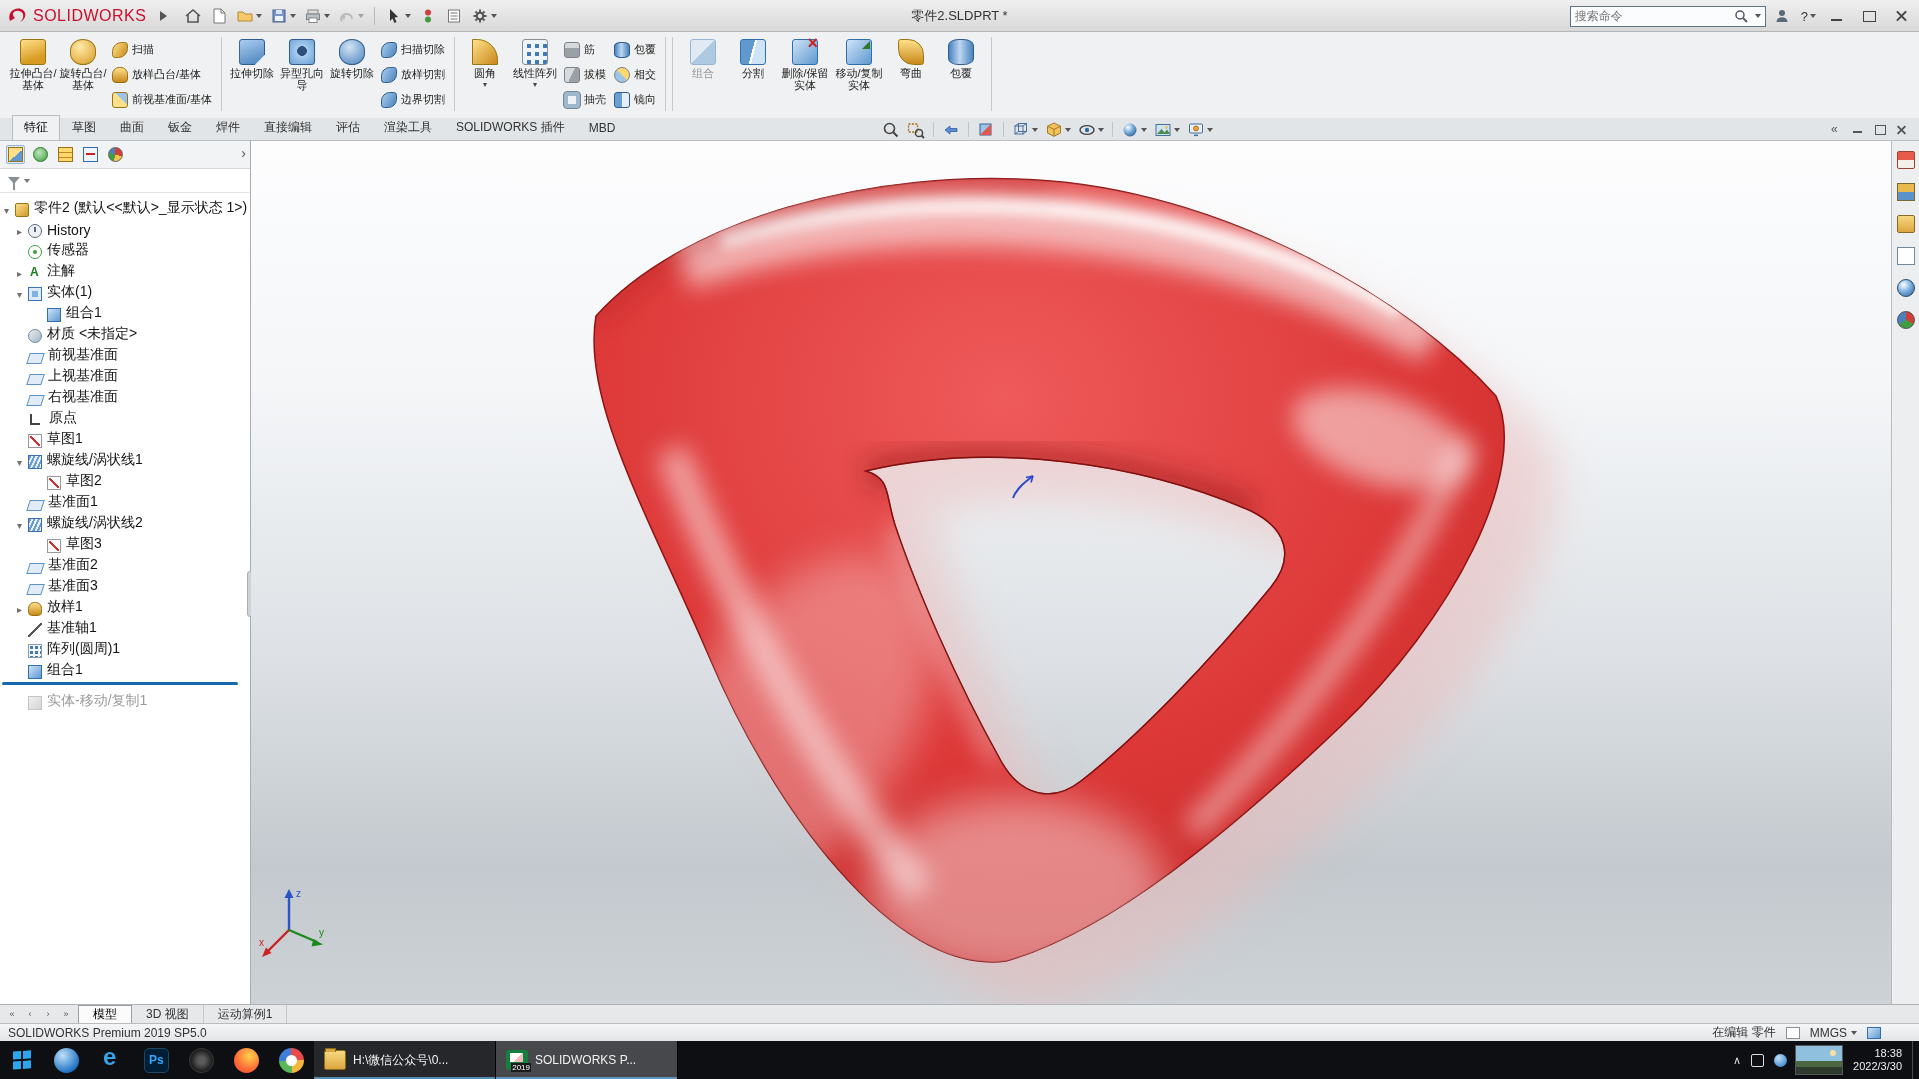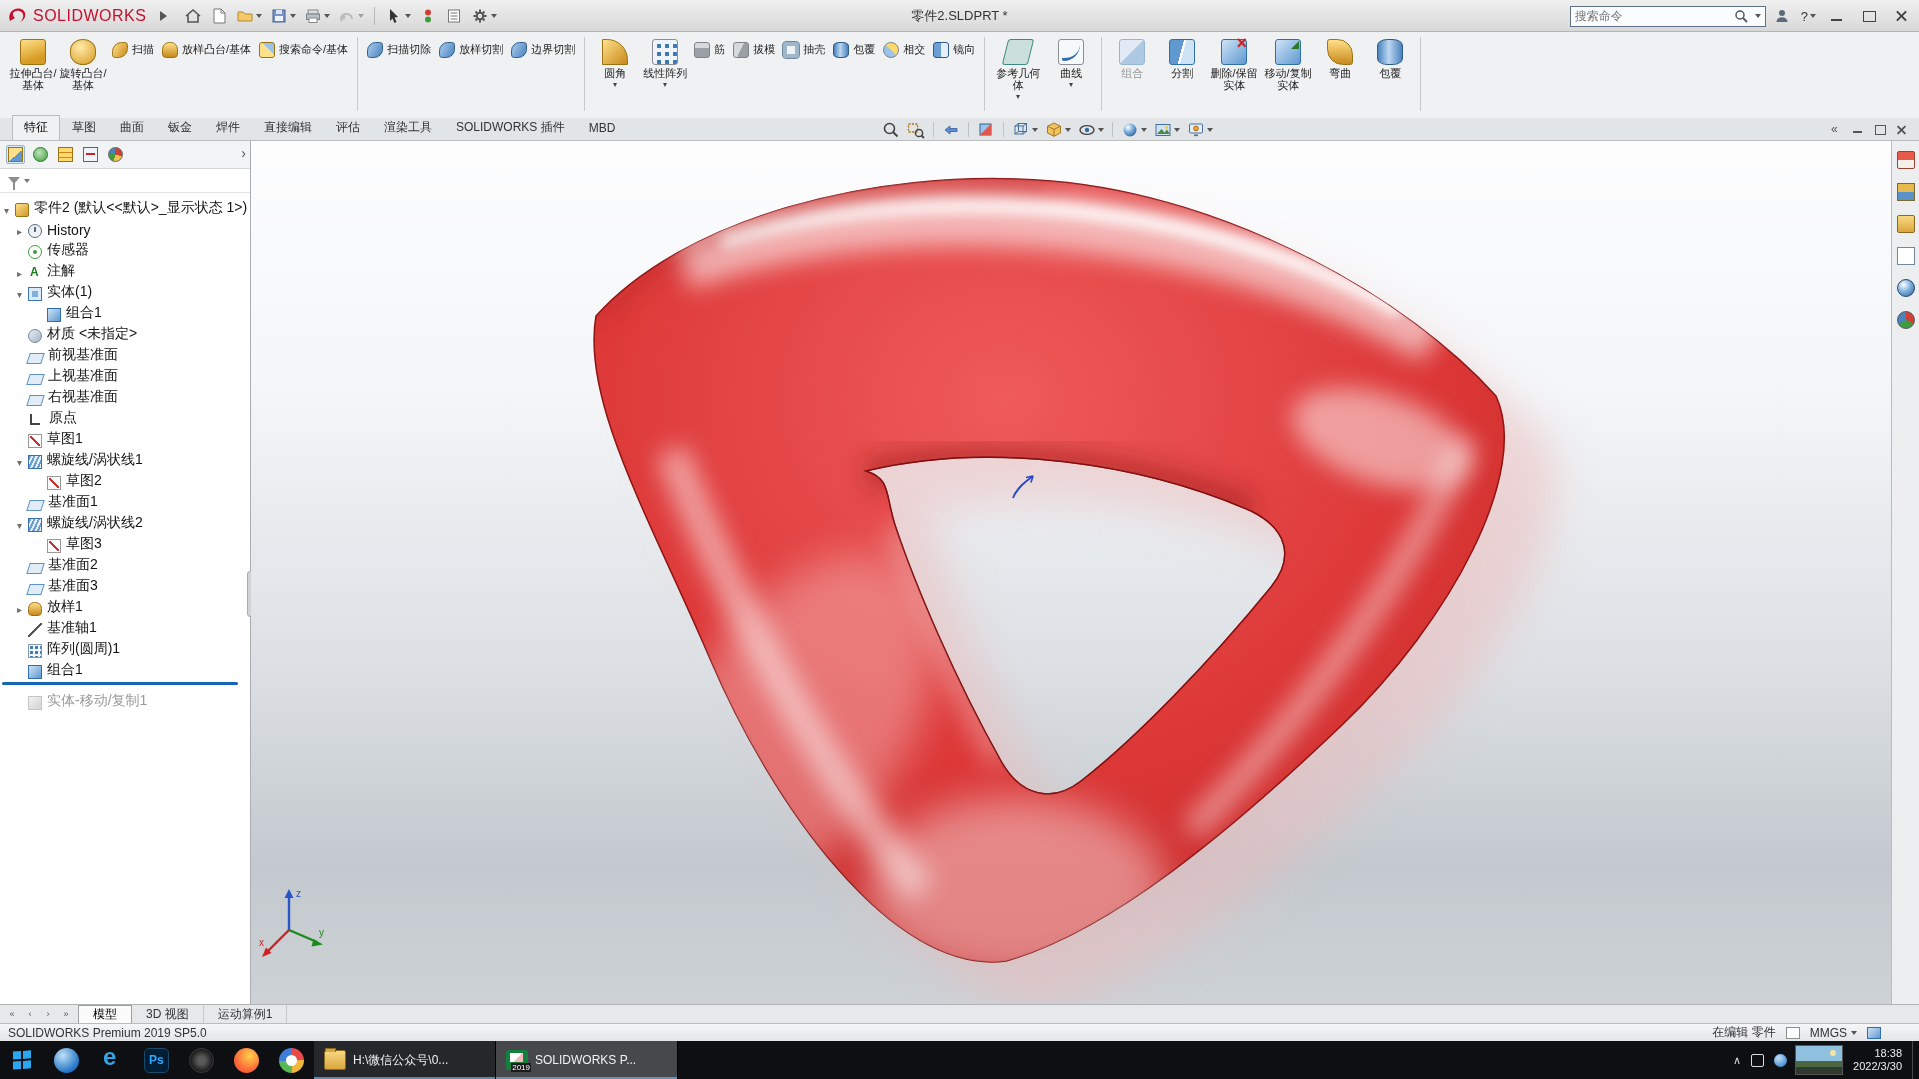--- a/index.html
+++ b/index.html
@@ -40,21 +40,21 @@
 .rcaret::before{content:"▾";font-size:8px;color:#444}
 .rbig[data-caret="true"] .rcaret{display:block}
 .rbig[data-state="disabled"]{opacity:.45}
 .rbig[data-state="active"]{background:#cfe2f2;border-color:#8fb4d2}
 .rbig[data-state="pressed"]{background:#c4c8cb;border-color:#989da1}
 .rbig[data-ic="refgeo"]{width:56px}
 .rbig[data-ic="realview"]{width:56px}
 .rbig[data-ic="macro"]{width:66px}
 .rbig[data-ic="instant3d"]{width:58px}
 .rbig[data-ic="delete-body"],.rbig[data-ic="move-body"]{width:54px}
-.stack{display:flex;justify-content:flex-start;padding-top:3px}
+.stack{display:flex;flex-direction:column;justify-content:flex-start;padding-top:3px}
 .rsmall{display:flex;align-items:center;height:25px;font-size:11px;gap:4px;padding:0 4px;color:#1d1d1d;white-space:nowrap}
 .ric{width:26px;height:26px;margin:2px 0 2px;border-radius:3px;position:relative;flex:none}
 .rsmall .ric{width:16px;height:16px;margin:0}
 
 [data-ic="extrude"]>.ric{background:linear-gradient(160deg,#ffe08a,#d89b22 75%);border:1px solid #9a7412}
 [data-ic="revolve"]>.ric{background:radial-gradient(circle at 38% 30%,#ffeaa9,#d89b22);border:1px solid #9a7412;border-radius:50%/44%}
 [data-ic="sweep"]>.ric{background:linear-gradient(120deg,#ffe08a,#c8891a);border:1px solid #9a7412;border-radius:60% 20% 60% 20%}
 [data-ic="loft"]>.ric{background:linear-gradient(#ffe08a,#c8891a);border:1px solid #9a7412;border-radius:45% 45% 25% 25%}
 [data-ic="boundary"]>.ric{background:linear-gradient(45deg,#ffe08a 58%,#9cc3e8 58%);border:1px solid #9a7412}
 [data-ic="cut-extrude"]>.ric{background:linear-gradient(160deg,#aacdf0,#4a82bd);border:1px solid #2d5c8f;clip-path:polygon(0 0,100% 0,100% 60%,60% 100%,0 100%)}
@@ -357,104 +357,104 @@
     <button class="rsmall" data-label="扫描" data-ic="sweep">
           <span class="ric"></span>
           <span class="rlabel">扫描</span>
         </button>
         <button class="rsmall" data-label="放样凸台/基体" data-ic="loft">
           <span class="ric"></span>
           <span class="rlabel">放样凸台/基体</span>
         </button>
         <button class="rsmall" data-label="边界凸台/基体" data-ic="boundary">
           <span class="ric"></span>
-          <span class="rlabel">搜索命令/基体</span>
-        </button>
-      </div>
-  </div>
-  <span class="rsep"></span>
-  <div class="rgroup">
-    <div class="stack">
-
-    <button class="rsmall" data-label="扫描切除" data-ic="cut-sweep">
-          <span class="ric"></span>
-          <span class="rlabel">扫描切除</span>
-        </button>
-        <button class="rsmall" data-label="放样切割" data-ic="cut-loft">
-          <span class="ric"></span>
-          <span class="rlabel">放样切割</span>
-        </button>
-        <button class="rsmall" data-label="边界切割" data-ic="cut-boundary">
-          <span class="ric"></span>
-          <span class="rlabel">边界切割</span>
+          <span class="rlabel">前视基准面/基体</span>
         </button>
       </div>
   </div>
   <span class="rsep"></span>
   <div class="rgroup">
     <div class="bigs">
 
-    <button class="rbig" data-label="圆角" data-ic="fillet" data-caret="true">
-          <span class="ric"></span>
-          <span class="rlabel">圆角</span>
-          <span class="rcaret"></span>
-        </button>
-        <button class="rbig" data-label="线性阵列" data-ic="pattern" data-caret="true">
-          <span class="ric"></span>
-          <span class="rlabel">线性阵列</span>
-          <span class="rcaret"></span>
+    <button class="rbig" data-label="拉伸切除" data-ic="cut-extrude">
+          <span class="ric"></span>
+          <span class="rlabel">拉伸切除</span>
+        </button>
+        <button class="rbig" data-label="异型孔向导" data-ic="hole-wizard">
+          <span class="ric"></span>
+          <span class="rlabel">异型孔向导</span>
+        </button>
+        <button class="rbig" data-label="旋转切除" data-ic="cut-revolve">
+          <span class="ric"></span>
+          <span class="rlabel">旋转切除</span>
         </button>
       </div>
     <div class="stack">
 
-    <button class="rsmall" data-label="筋" data-ic="rib">
-          <span class="ric"></span>
-          <span class="rlabel">筋</span>
-        </button>
-        <button class="rsmall" data-label="拔模" data-ic="draft">
-          <span class="ric"></span>
-          <span class="rlabel">拔模</span>
-        </button>
-        <button class="rsmall" data-label="抽壳" data-ic="shell">
-          <span class="ric"></span>
-          <span class="rlabel">抽壳</span>
-        </button>
-      </div>
-    <div class="stack">
-
-    <button class="rsmall" data-label="包覆" data-ic="wrap">
-          <span class="ric"></span>
-          <span class="rlabel">包覆</span>
-        </button>
-        <button class="rsmall" data-label="相交" data-ic="intersect">
-          <span class="ric"></span>
-          <span class="rlabel">相交</span>
-        </button>
-        <button class="rsmall" data-label="镜向" data-ic="mirror">
-          <span class="ric"></span>
-          <span class="rlabel">镜向</span>
+    <button class="rsmall" data-label="扫描切除" data-ic="cut-sweep">
+          <span class="ric"></span>
+          <span class="rlabel">扫描切除</span>
+        </button>
+        <button class="rsmall" data-label="放样切割" data-ic="cut-loft">
+          <span class="ric"></span>
+          <span class="rlabel">放样切割</span>
+        </button>
+        <button class="rsmall" data-label="边界切割" data-ic="cut-boundary">
+          <span class="ric"></span>
+          <span class="rlabel">边界切割</span>
         </button>
       </div>
   </div>
   <span class="rsep"></span>
   <div class="rgroup">
     <div class="bigs">
 
-    <button class="rbig" data-label="参考几何体" data-ic="refgeo" data-caret="true">
-          <span class="ric"></span>
-          <span class="rlabel">参考几何体</span>
+    <button class="rbig" data-label="圆角" data-ic="fillet" data-caret="true">
+          <span class="ric"></span>
+          <span class="rlabel">圆角</span>
           <span class="rcaret"></span>
         </button>
-        <button class="rbig" data-label="曲线" data-ic="curve" data-caret="true">
-          <span class="ric"></span>
-          <span class="rlabel">曲线</span>
+        <button class="rbig" data-label="线性阵列" data-ic="pattern" data-caret="true">
+          <span class="ric"></span>
+          <span class="rlabel">线性阵列</span>
           <span class="rcaret"></span>
         </button>
       </div>
-  </div>
+    <div class="stack">
+
+    <button class="rsmall" data-label="筋" data-ic="rib">
+          <span class="ric"></span>
+          <span class="rlabel">筋</span>
+        </button>
+        <button class="rsmall" data-label="拔模" data-ic="draft">
+          <span class="ric"></span>
+          <span class="rlabel">拔模</span>
+        </button>
+        <button class="rsmall" data-label="抽壳" data-ic="shell">
+          <span class="ric"></span>
+          <span class="rlabel">抽壳</span>
+        </button>
+      </div>
+    <div class="stack">
+
+    <button class="rsmall" data-label="包覆" data-ic="wrap">
+          <span class="ric"></span>
+          <span class="rlabel">包覆</span>
+        </button>
+        <button class="rsmall" data-label="相交" data-ic="intersect">
+          <span class="ric"></span>
+          <span class="rlabel">相交</span>
+        </button>
+        <button class="rsmall" data-label="镜向" data-ic="mirror">
+          <span class="ric"></span>
+          <span class="rlabel">镜向</span>
+        </button>
+      </div>
+  </div>
+  <span class="rsep"></span>
   <span class="rsep"></span>
   <div class="rgroup">
     <div class="bigs">
 
     <button class="rbig" data-label="组合" data-ic="combine" data-state="disabled">
           <span class="ric"></span>
           <span class="rlabel">组合</span>
         </button>
         <button class="rbig" data-label="分割" data-ic="split">
           <span class="ric"></span>

